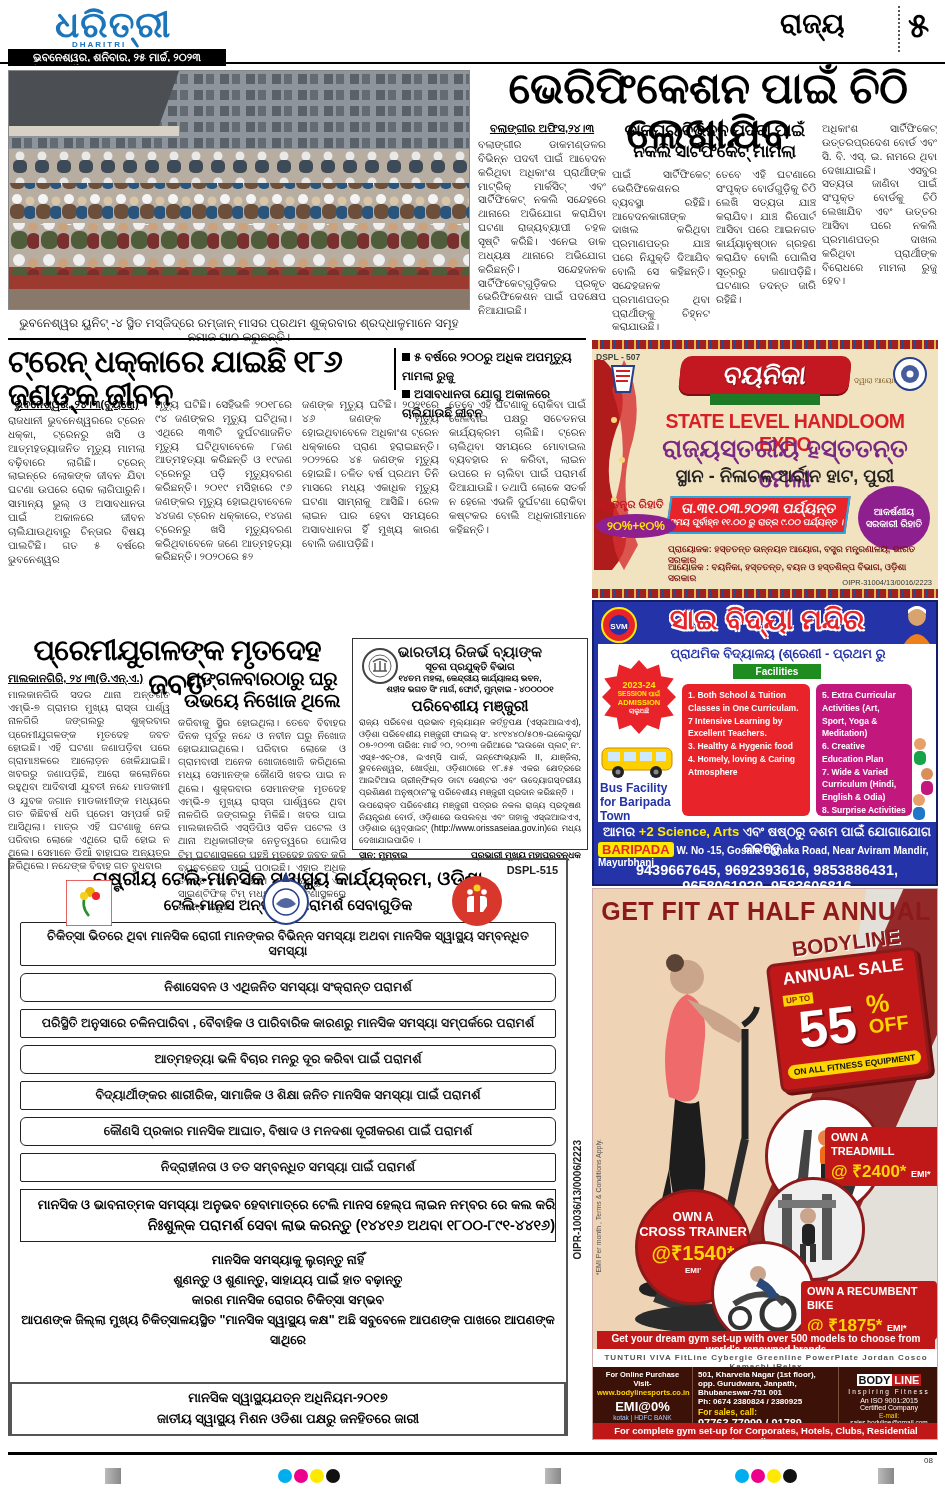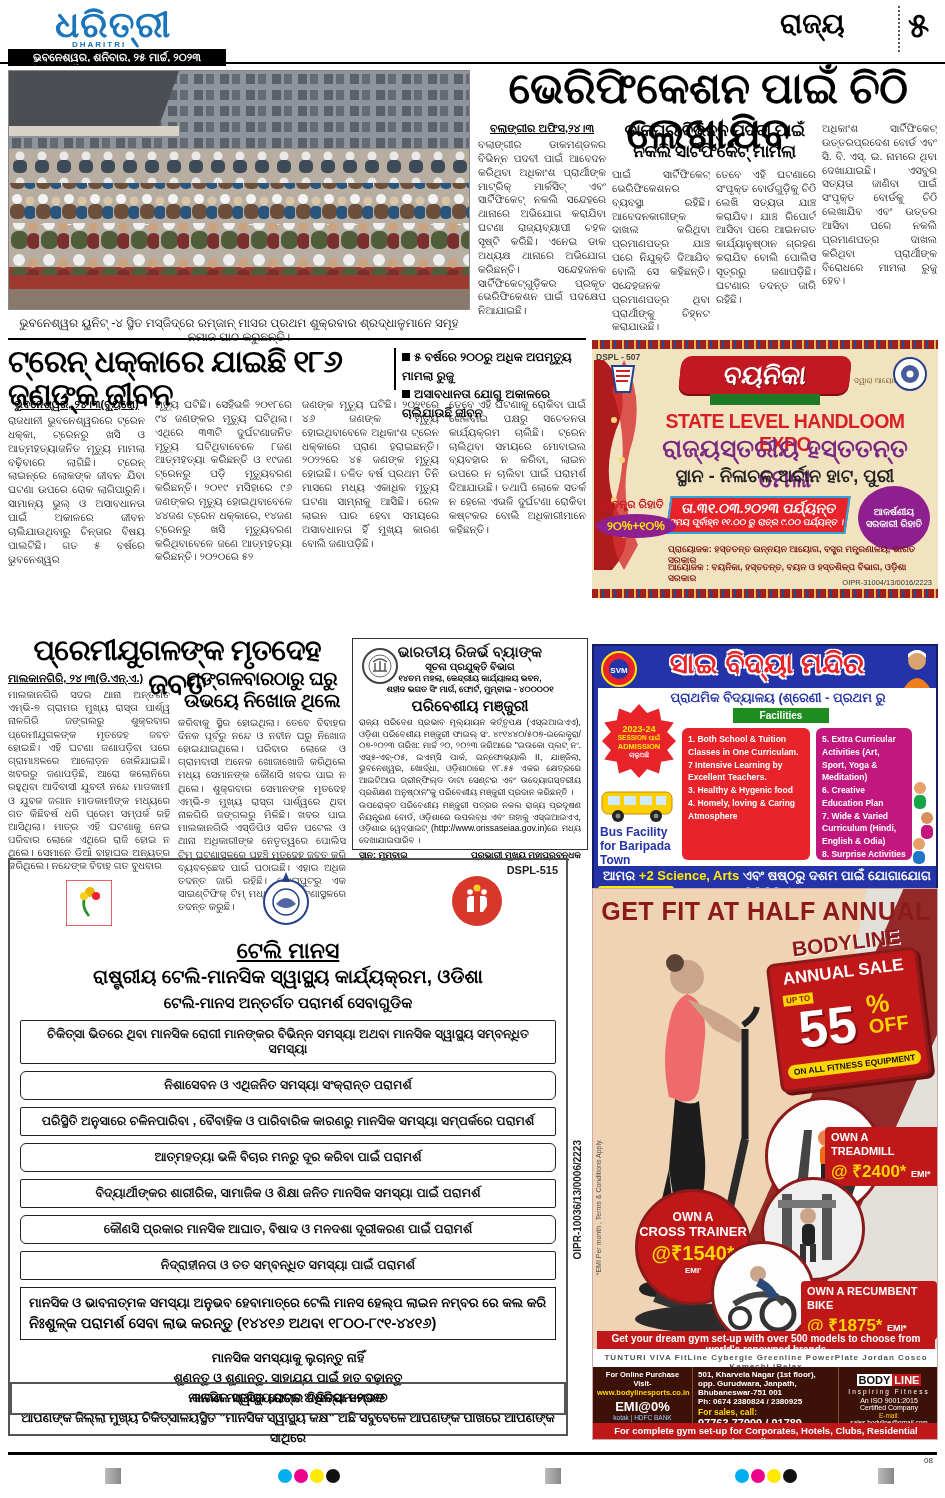--- a/index.html
+++ b/index.html
@@ -137,36 +137,36 @@
       <div style="font-size:9px;font-weight:bold;">ସମୟ ପୂର୍ବାହ୍ନ ୧୧.୦୦ ରୁ ରାତ୍ର ୯.୦୦ ପର୍ଯ୍ୟନ୍ତ ।</div>
     </div>
     <div class="abs" style="left:4px;top:158px;width:68px;text-align:center;font-size:11px;font-weight:bold;color:#c31722;">ସ୍ୱତନ୍ତ୍ର ରିହାତି</div>
     <div class="abs" style="left:4px;top:174px;width:80px;height:24px;background:#8e1f8e;border-radius:50%;color:#ffe900;font-weight:bold;font-size:12px;text-align:center;line-height:24px;">୨୦%+୧୦%</div>
     <div class="abs" style="left:266px;top:146px;width:72px;height:64px;background:#8e1f8e;border-radius:50%;color:#fff;font-size:9.5px;font-weight:bold;text-align:center;display:flex;align-items:center;justify-content:center;padding:4px;">ଆକର୍ଷଣୀୟ ସରକାରୀ ରିହାତି</div>
     <div class="abs" style="left:76px;top:204px;width:256px;font-size:9px;font-weight:bold;color:#7a1515;">ପ୍ରାୟୋଜକ: ହସ୍ତତନ୍ତ ଉନ୍ନୟନ ଆୟୋଗ, ବସ୍ତ୍ର ମନ୍ତ୍ରଣାଳୟ, ଭାରତ ସରକାର</div>
     <div class="abs" style="left:76px;top:222px;width:256px;font-size:9px;font-weight:bold;color:#7a1515;">ଆୟୋଜକ : ବୟନିକା, ହସ୍ତତନ୍ତ, ବୟନ ଓ ହସ୍ତଶିଳ୍ପ ବିଭାଗ, ଓଡ଼ିଶା ସରକାର</div>
     <div class="abs" style="left:180px;top:238px;width:160px;text-align:right;font-size:7.5px;color:#333;">OIPR-31004/13/0016/2223</div>
   </div>
 
-  <div class="abs" style="left:592px;top:600px;width:346px;height:286px;background:#2433a8;border:2px solid #141d66;margin-top:44px;">
+  <div class="abs" style="left:592px;top:600px;width:346px;height:286px;background:#2433a8;border:2px solid #141d66;">
     <svg class="abs" style="left:6px;top:4px;" width="38" height="38">
       <circle cx="19" cy="19" r="17" fill="#e8242a" stroke="#ffe900" stroke-width="2"></circle>
       <circle cx="19" cy="19" r="10" fill="#2433a8"></circle>
       <text x="19" y="23" font-size="8" fill="#fff" text-anchor="middle" font-weight="bold">SVM</text>
     </svg>
     <div class="abs" style="left:48px;top:2px;width:250px;text-align:center;font-size:28px;font-weight:bold;color:#e8242a;text-shadow:1.5px 1.5px 0 #fff,-1.5px -1.5px 0 #fff,1.5px -1.5px 0 #fff,-1.5px 1.5px 0 #fff;">ସାଇ ବିଦ୍ୟା ମନ୍ଦିର</div>
     <svg class="abs" style="left:306px;top:2px;" width="34" height="40">
       <ellipse cx="17" cy="12" rx="9" ry="10" fill="#d9a36e"></ellipse>
       <path d="M8,10 Q17,0 26,10 L26,6 Q17,-2 8,6 Z" fill="#fff"></path>
       <path d="M4,40 Q17,20 30,40 Z" fill="#ef7f1a"></path>
     </svg>
 
     <div class="abs" style="left:4px;top:42px;width:338px;height:178px;background:#fff;">
       <div class="abs" style="left:60px;top:2px;width:240px;text-align:center;font-size:13px;font-weight:bold;color:#2433a8;">ପ୍ରାଥମିକ ବିଦ୍ୟାଳୟ (ଶ୍ରେଣୀ - ପ୍ରଥମ ରୁ ପଞ୍ଚମ)</div>
-      <div class="abs" style="left:135px;top:20px;width:96px;height:15px;background:#1f8c1f;color:#fff;font-size:10px;font-weight:bold;text-align:center;line-height:15px;">Facilities</div>
+      <div class="abs" style="left:135px;top:20px;width:88px;height:15px;background:#1f8c1f;color:#fff;font-size:10px;font-weight:bold;text-align:center;line-height:15px;">Facilities</div>
 
       <div class="abs" style="left:4px;top:16px;width:74px;height:74px;background:#e8242a;clip-path:polygon(50% 0%,61% 12%,77% 6%,80% 22%,97% 25%,88% 38%,100% 50%,88% 62%,97% 75%,80% 78%,77% 94%,61% 88%,50% 100%,39% 88%,23% 94%,20% 78%,3% 75%,12% 62%,0% 50%,12% 38%,3% 25%,20% 22%,23% 6%,39% 12%);display:flex;flex-direction:column;align-items:center;justify-content:center;color:#ffe900;font-weight:bold;text-align:center;">
         <div style="font-size:9px;">2023-24</div>
         <div style="font-size:6.5px;">SESSION ପାଇଁ</div>
         <div style="font-size:7.5px;">ADMISSION</div>
         <div style="font-size:6.5px;color:#fff;">ଚାଲୁଅଛି</div>
       </div>
 
       <svg class="abs" style="left:2px;top:96px;" width="78px" height="40">
         <rect x="2" y="8" width="70" height="22" rx="6" fill="#ffcf00" stroke="#c98b00"></rect>
@@ -266,48 +266,48 @@
       <path d="M16,34 Q26,22 36,34 Q26,42 16,34" fill="#27408b" opacity="0.8"></path>
     </svg>
     <svg class="abs" style="left:440px;top:14px;" width="54" height="54">
       <circle cx="27" cy="27" r="25" fill="#d8372c"></circle>
       <circle cx="27" cy="14" r="3.5" fill="#f5d020"></circle>
       <path d="M17,38 L17,26 Q17,22 21,22 L24,22 L24,38 Z" fill="#fff"></path>
       <path d="M30,38 L30,22 L33,22 Q37,22 37,26 L37,32 L33,38 Z" fill="#fff"></path>
       <circle cx="20" cy="18" r="2.8" fill="#fff"></circle>
         <circle cx="34" cy="18" r="2.8" fill="#fff"></circle>
     </svg>
-    <div style="margin-top:72px;text-align:center;font-size:22px;font-weight:bold;text-decoration:underline;">ଟେଲି ମାନସ</div>
     <div style="text-align:center;font-size:19px;font-weight:bold;margin-top:2px;">ରାଷ୍ଟ୍ରୀୟ ଟେଲି-ମାନସିକ ସ୍ୱାସ୍ଥ୍ୟ କାର୍ଯ୍ୟକ୍ରମ, ଓଡିଶା</div>
     <div style="text-align:center;font-size:15px;font-weight:bold;margin-top:6px;">ଟେଲି-ମାନସ ଅନ୍ତର୍ଗତ ପରାମର୍ଶ ସେବାଗୁଡିକ</div>
     <div style="margin-top:8px;">
       <div class="boxed-item" style="border-radius:2px;font-size:12.5px;">ଚିକିତ୍ସା ଭିତରେ ଥିବା ମାନସିକ ରୋଗୀ ମାନଙ୍କର ବିଭିନ୍ନ ସମସ୍ୟା ଅଥବା ମାନସିକ ସ୍ୱାସ୍ଥ୍ୟ ସମ୍ବନ୍ଧିତ ସମସ୍ୟା</div>
       <div class="boxed-item" style="font-size:12.5px;">ନିଶାସେବନ  ଓ ଏଥିଜନିତ ସମସ୍ୟା ସଂକ୍ରାନ୍ତ ପରାମର୍ଶ</div>
       <div class="boxed-item" style="border-radius:2px;font-size:12.5px;">ପରିସ୍ଥିତି ଅନୁସାରେ ଚଳିନପାରିବା , ବୈବାହିକ ଓ ପାରିବାରିକ କାରଣରୁ ମାନସିକ ସମସ୍ୟା ସମ୍ପର୍କରେ ପରାମର୍ଶ</div>
       <div class="boxed-item" style="font-size:12.5px;">ଆତ୍ମହତ୍ୟା ଭଳି ବିଚାର ମନରୁ ଦୂର କରିବା ପାଇଁ ପରାମର୍ଶ</div>
       <div class="boxed-item" style="border-radius:2px;font-size:12.5px;">ବିଦ୍ୟାର୍ଥୀଙ୍କର ଶାରୀରିକ, ସାମାଜିକ ଓ ଶିକ୍ଷା ଜନିତ ମାନସିକ ସମସ୍ୟା ପାଇଁ ପରାମର୍ଶ</div>
       <div class="boxed-item" style="font-size:12.5px;">କୌଣସି ପ୍ରକାର ମାନସିକ ଆଘାତ, ବିଷାଦ ଓ ମନଦଶା ଦୂରୀକରଣ ପାଇଁ ପରାମର୍ଶ</div>
       <div class="boxed-item" style="border-radius:2px;font-size:12.5px;">ନିଦ୍ରାହୀନତା ଓ ତତ ସମ୍ବନ୍ଧିତ ସମସ୍ୟା ପାଇଁ ପରାମର୍ଶ</div>
     </div>
-    <div style="border:1.5px solid #222;padding:5px 8px;text-align:left;font-weight:bold;font-size:13px;line-height:1.5;">
+    <div style="border:1.5px solid #222;padding:5px 0;text-align:right;font-weight:bold;font-size:13px;line-height:1.5;">
       <div>ମାନସିକ ଓ ଭାବନାତ୍ମକ ସମସ୍ୟା ଅନୁଭବ ହେବାମାତ୍ରେ ଟେଲି ମାନସ ହେଲ୍ପ ଲାଇନ ନମ୍ବର ରେ କଲ କରି</div>
       <div style="font-size:14.5px;">ନିଃଶୁଳ୍କ ପରାମର୍ଶ ସେବା ଲାଭ କରନ୍ତୁ (୧୪୪୧୬ ଅଥବା ୧୮୦୦-୮୯୧-୪୪୧୬)</div>
     </div>
     <div style="text-align:center;font-size:12.5px;font-weight:bold;margin-top:8px;line-height:1.6;">
       <div>ମାନସିକ ସମସ୍ୟାକୁ ଲୁଚାନ୍ତୁ ନାହିଁ</div>
       <div>ଶୁଣନ୍ତୁ ଓ ଶୁଣାନ୍ତୁ, ସାହାଯ୍ୟ ପାଇଁ ହାତ ବଢ଼ାନ୍ତୁ</div>
       <div>କାରଣ ମାନସିକ ରୋଗର ଚିକିତ୍ସା ସମ୍ଭବ</div>
       <div>ଆପଣଙ୍କ ଜିଲ୍ଲା ମୁଖ୍ୟ ଚିକିତ୍ସାଳୟସ୍ଥିତ "ମାନସିକ ସ୍ୱାସ୍ଥ୍ୟ କକ୍ଷ" ଅଛି ସବୁବେଳେ ଆପଣଙ୍କ ପାଖରେ ଆପଣଙ୍କ</div>
       <div>ସାଥିରେ</div>
     </div>
   </div>
 
   <div class="abs" style="left:8px;top:1380px;width:560px;height:52px;"></div>
   <div class="abs" style="left:10px;top:1382px;width:556px;border:2px solid #555;padding:4px;text-align:center;font-size:13px;font-weight:bold;line-height:1.6;">
     <div>ମାନସିକ ସ୍ୱାସ୍ଥ୍ୟଯତ୍ନ ଅଧିନିୟମ-୨୦୧୭</div>
+    <div>ଜାତୀୟ ସ୍ୱାସ୍ଥ୍ୟ ମିଶନ ଓଡିଶା ପକ୍ଷରୁ ଜନହିତରେ ଜାରୀ</div>
   </div>
   <div class="abs vert" style="left:572px;top:1140px;font-size:10px;font-weight:bold;color:#222;">OIPR-10036/13/0006/2223</div>
 
   <div class="abs" style="left:592px;top:888px;width:346px;height:552px;background:linear-gradient(100deg,#eed3b5 0 62%,#e3e0da 62% 100%);border:1px solid #caa;overflow:hidden;">
 
     <div class="abs" style="left:190px;top:-40px;width:90px;height:640px;background:#8c1a1a;transform:rotate(24deg);opacity:0.92;"></div>
     <div class="abs" style="left:0;top:8px;width:346px;text-align:center;font-size:25px;font-weight:bold;color:#8c1a1a;letter-spacing:0.5px;">GET FIT AT HALF ANNUAL</div>
 
     <svg class="abs" style="left:2px;top:40px;" width="200" height="420">
       <circle cx="92" cy="48" r="17" fill="#caa58b"></circle>

